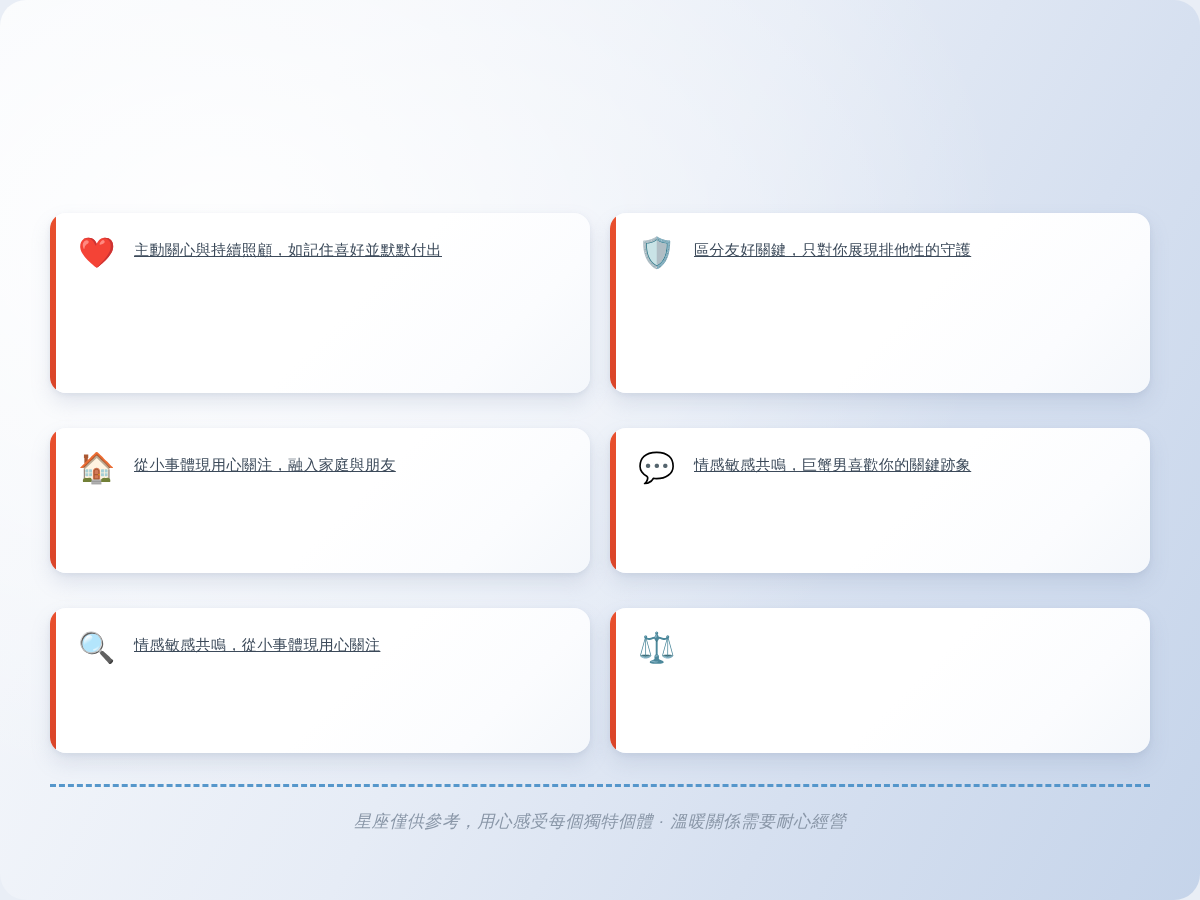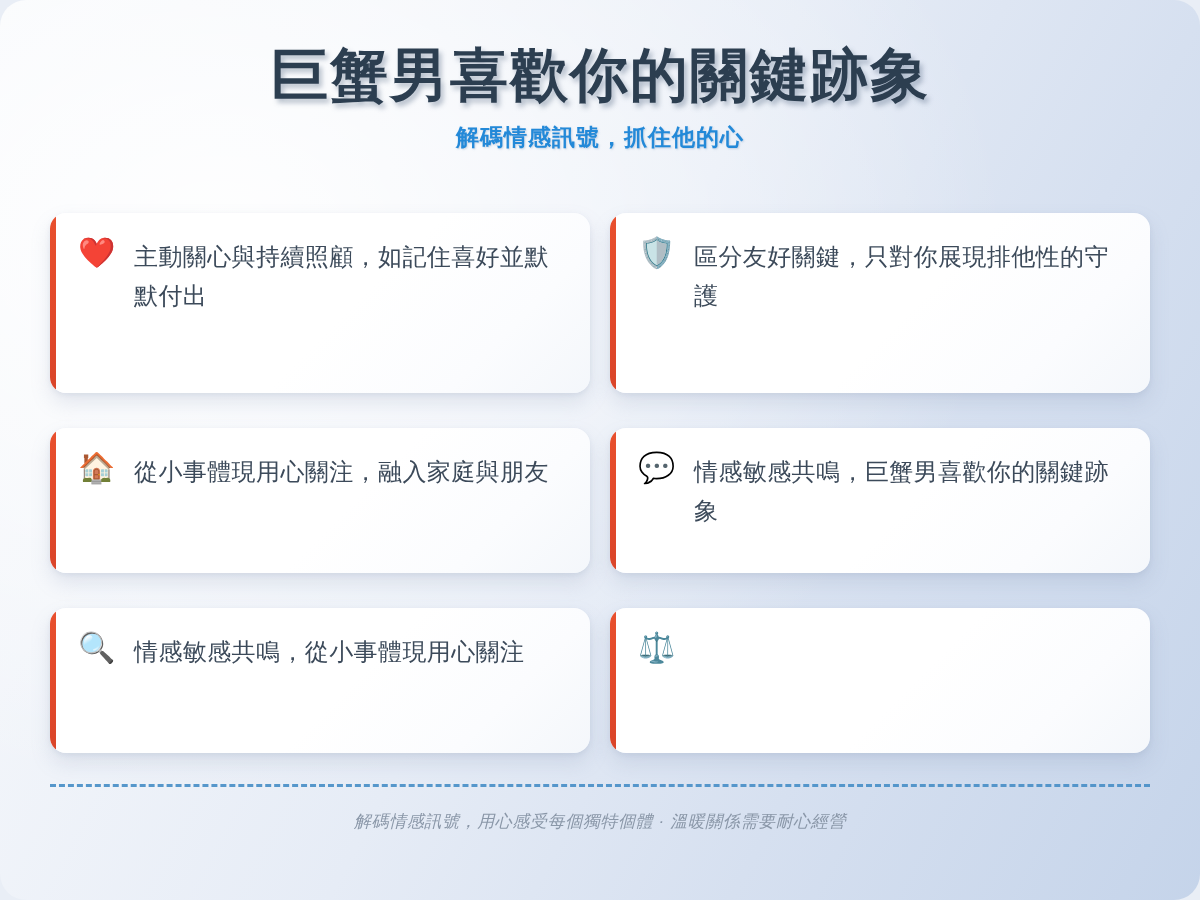--- a/index.html
+++ b/index.html
@@ -90,25 +90,26 @@
     font-size: 30px;
     line-height: 1;
     text-align: center;
     margin-right: 16px;
     margin-top: 1px;
     user-select: none;
   }
 
   .card-text {
     flex: 1 1 auto;
-    font-size: 24px;
+    font-size: 15px;
     line-height: 1.62;
     color: #3c4a5a;
     letter-spacing: 0.4px;
     padding-top: 1px;
+    text-decoration: underline;
   }
 
   
   .divider {
     position: absolute;
     left: 50px;
     right: 50px;
     top: 784px;
     height: 0;
     border-top: 3px dashed #4a90c8;
@@ -125,24 +126,20 @@
     font-style: italic;
     color: #8a97a8;
     letter-spacing: 0.6px;
   }
 </style>
 </head>
 <body>
 
 <div class="poster">
 
-  <div class="header">
-    <div class="title">巨蟹男喜歡你的關鍵跡象</div>
-    <div class="subtitle">解碼情感訊號，抓住他的心</div>
-  </div>
 
   <div class="grid">
 
     <div class="card">
       <span class="accent"></span>
       <span class="card-icon">❤️</span>
       <span class="card-text">主動關心與持續照顧，如記住喜好並默默付出</span>
     </div>
 
     <div class="card">
@@ -171,15 +168,15 @@
 
     <div class="card">
       <span class="accent"></span>
       <span class="card-icon">⚖️</span>
     </div>
 
   </div>
 
   <div class="divider"></div>
 
-  <div class="footnote">解碼情感訊號，用心感受每個獨特個體 · 溫暖關係需要耐心經營</div>
+  <div class="footnote">星座僅供參考，用心感受每個獨特個體 · 溫暖關係需要耐心經營</div>
 
 </div>
 
 </body></html>

